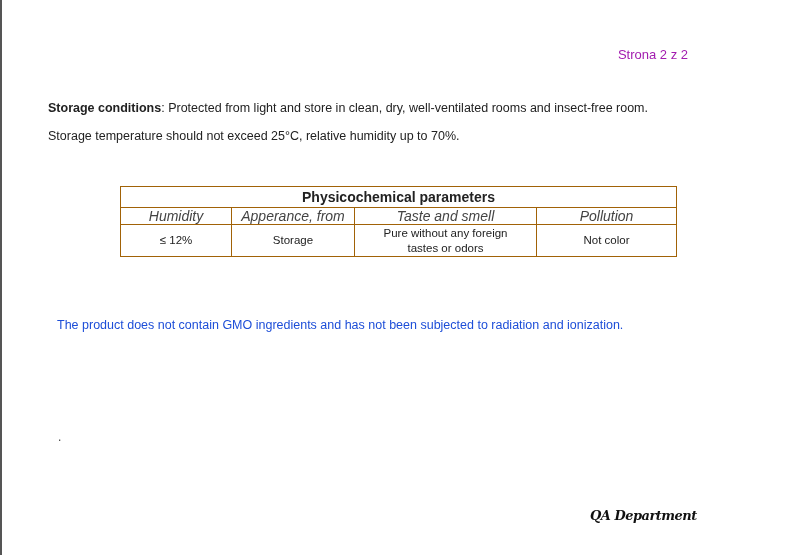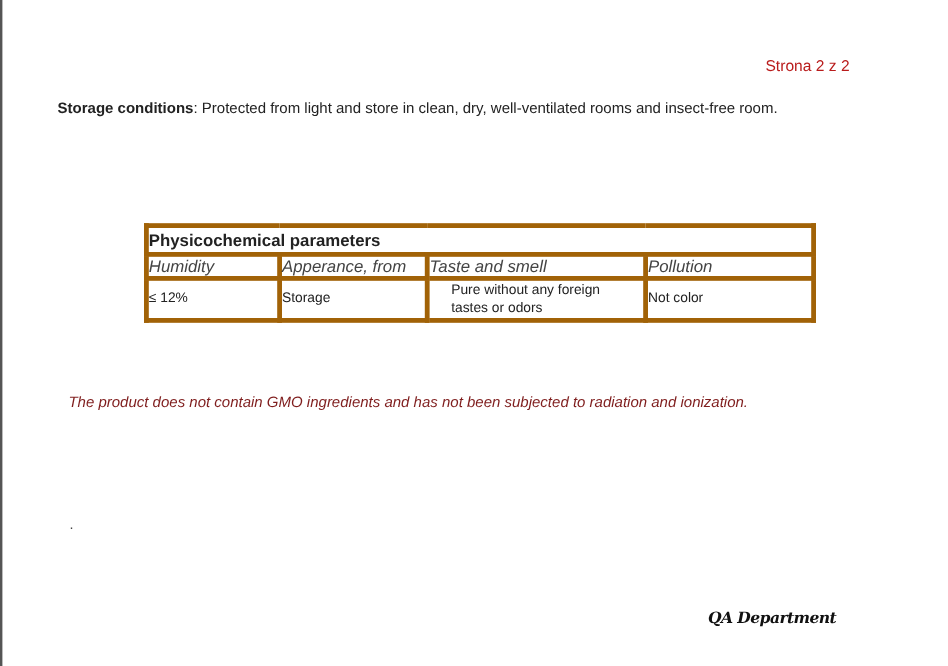--- a/index.html
+++ b/index.html
@@ -6,68 +6,69 @@
   body {
     width: 790px; height: 555px; overflow: hidden; position: relative;
     background: #ffffff;
     font-family: "Liberation Sans", "DejaVu Sans", sans-serif;
     color: #222;
   }
   .left-rule {
     position: absolute; left: 0; top: 0; width: 2px; height: 555px; background: #555;
   }
   .page-number {
-    position: absolute; right: 82px; top: 47px;
-    font-size: 13px; color: #b91c1c;
+    position: absolute; right: 102px; top: 47px;
+    font-size: 13px; color: #a21caf;
   }
   .storage {
-    position: absolute; left: 48px; top: 82px; width: 700px;
+    position: absolute; left: 48px; top: 100px; width: 700px;
     font-size: 12.5px; color: #222; line-height: 16px;
   }
   .storage p { margin: 0 0 12px 0; }
   .storage b { font-weight: bold; }
   table.params {
     position: absolute; left: 120px; top: 186px; width: 556px;
     border-collapse: collapse; table-layout: fixed;
   }
   table.params td, table.params th {
-    border: 4px solid #a16207; text-align: left; padding: 0; color: #222;
+    border: 1px solid #a16207; text-align: center; padding: 0; color: #222;
   }
   table.params th.title {
     font-size: 14px; font-weight: bold; height: 20px; line-height: 18px;
   }
   table.params th.col {
     font-size: 14px; font-style: italic; font-weight: normal; color: #444; height: 16px; line-height: 15px;
   }
   table.params td {
     font-size: 11.5px; height: 31px; line-height: 15px;
   }
   .notes {
-    position: absolute; left: 57px; top: 325px; width: 650px;
-    font-size: 12.5px; font-style: italic; color: #7f1d1d; line-height: 20px;
+    position: absolute; left: 57px; top: 315px; width: 650px;
+    font-size: 12.5px; color: #1d4ed8; line-height: 20px;
   }
   .notes p { margin: 0 0 11px 0; }
   .dot {
     position: absolute; left: 58px; top: 430px; font-size: 12px; color: #444;
   }
   .signature {
     position: absolute; left: 590px; top: 508px;
     font-family: "DejaVu Serif", "Liberation Serif", serif;
     font-style: italic; font-weight: bold; font-size: 13px; color: #111; letter-spacing: -0.5px;
   }
 </style>
 </head>
 <body>
 
 <div class="left-rule"></div>
 
 <div class="page-number">Strona 2 z 2</div>
 
 <div class="storage">
   <p><b>Storage conditions</b><span>:</span><span> Protected from light and store in clean, dry, well-ventilated rooms and insect-free room.</span></p>
+  <p>Storage temperature should not exceed 25°C, relative humidity up to 70%.</p>
 </div>
 
 <table class="params">
   <colgroup>
     <col style="width:111px">
       <col style="width:123px">
       <col style="width:182px">
       <col style="width:140px">
   </colgroup>
   <tbody>

